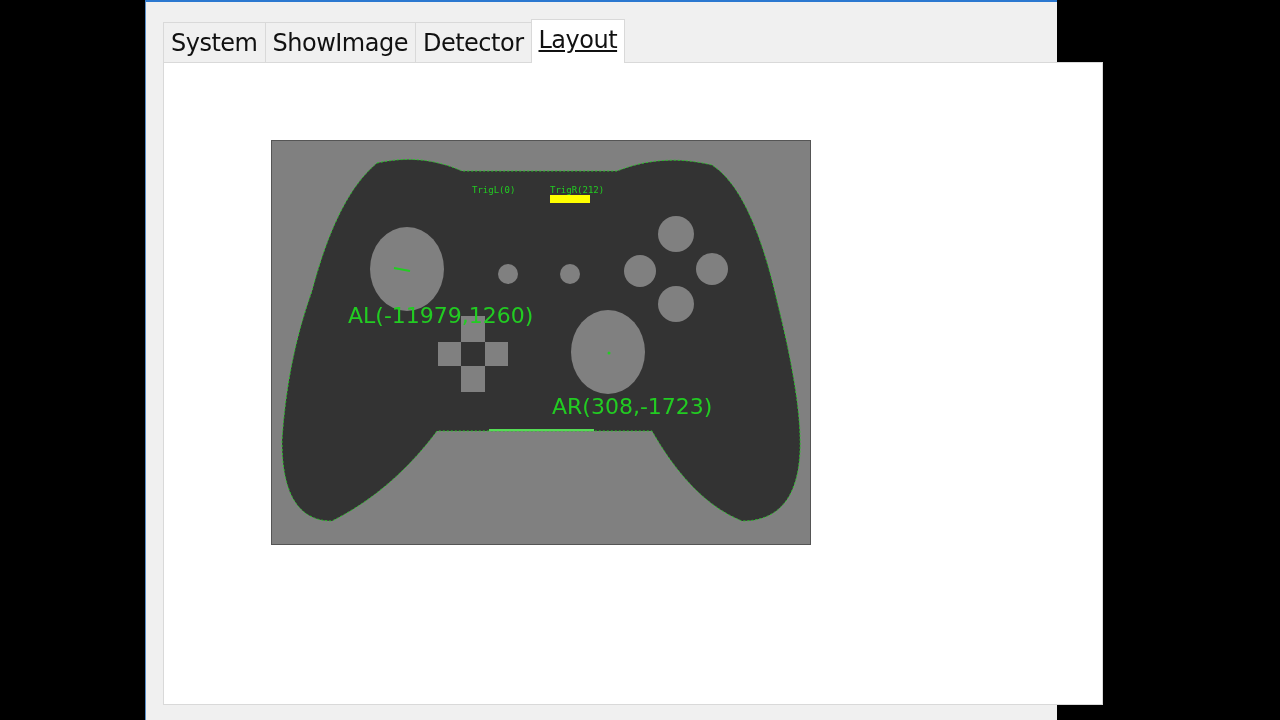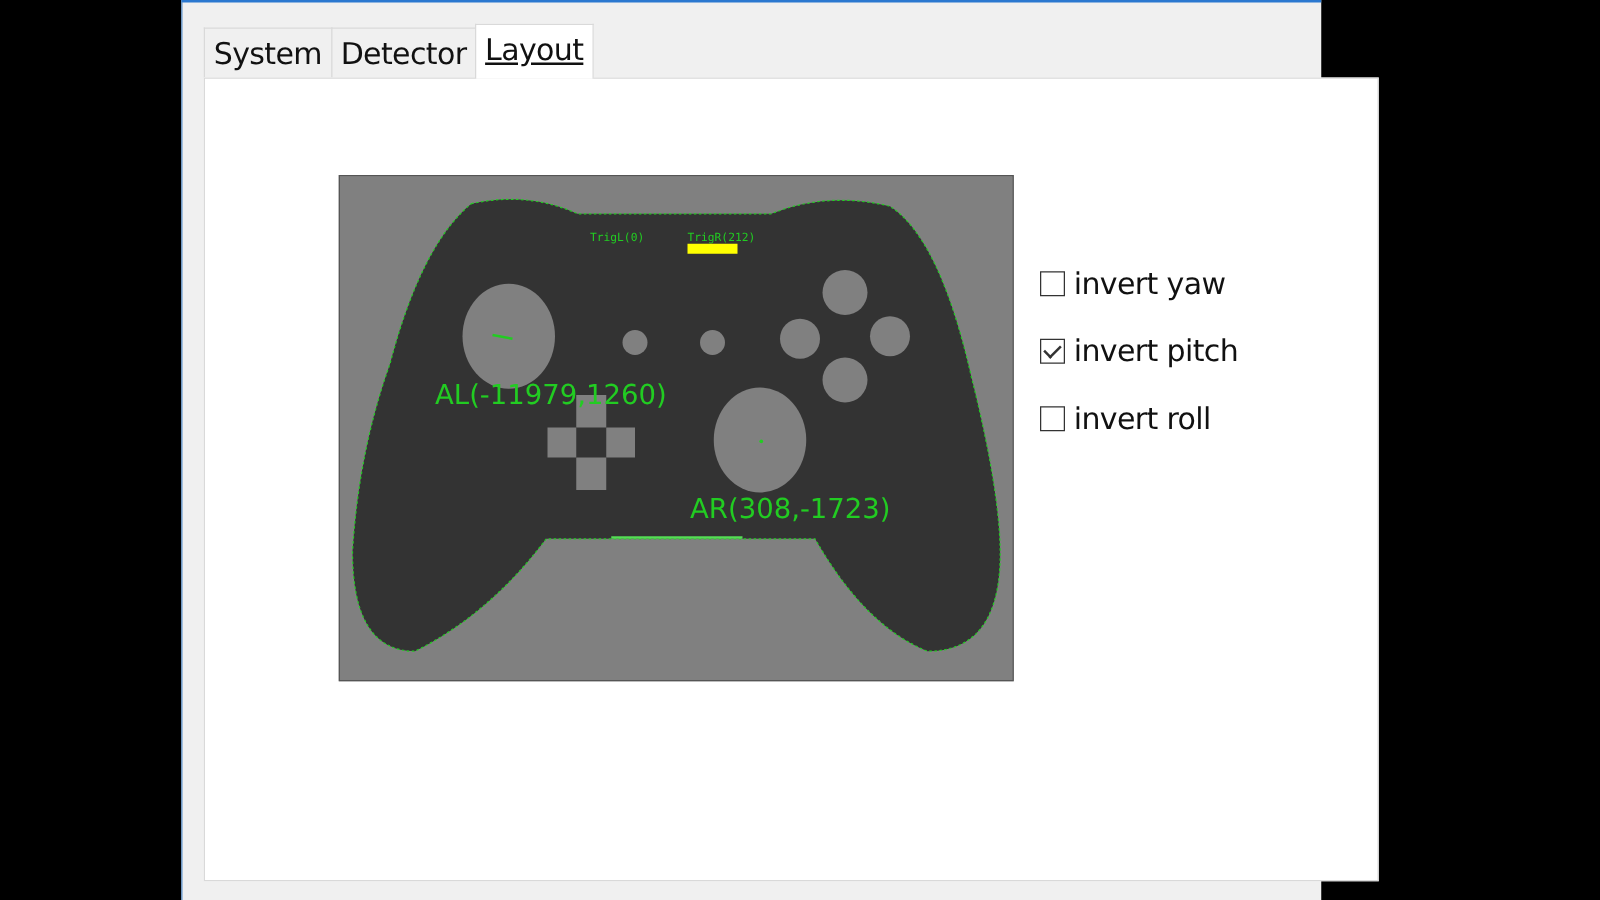--- a/index.html
+++ b/index.html
@@ -15,20 +15,21 @@
   .opt { display:flex; align-items:center; height:54px; font-size:24px; color:#111; letter-spacing:-0.5px; cursor:pointer; }
   .cb { width:20px; height:20px; border:1px solid #333; box-sizing:border-box; margin-right:7px; position:relative; background:#fff; }
   .cb.checked::after { content:""; position:absolute; left:5px; top:1px; width:6px; height:11px; border:solid #333; border-width:0 2px 2px 0; transform:rotate(45deg); }
 </style>
 </head>
 <body>
 
 <div class="window">
   <div class="tabs">
     <div class="tab">System</div>
+    <div class="tab">ShowImage</div>
     <div class="tab">Detector</div>
     <div class="tab active">Layout</div>
   </div>
 
   <div class="panel">
     <div class="viewer">
       <svg width="538" height="403" viewBox="0 0 538 403">
         <rect x="0" y="0" width="538" height="403" fill="#808080"></rect>
         <path d="M105 22 Q150 12 190 30 L345 30 Q390 12 440 24 Q480 50 505 160 Q530 260 528 310 Q525 380 470 380 Q420 360 380 290 L165 290 Q120 350 60 380 Q10 380 10 300 Q15 220 40 150 Q65 55 105 22 Z" fill="#333333" stroke="#22cc22" stroke-width="1" stroke-dasharray="2 2"></path>
         <text x="200" y="52" fill="#22cc22" font-size="9" font-family="DejaVu Sans Mono, monospace">TrigL(0)</text>
@@ -49,28 +50,14 @@
           <rect x="166" y="201" width="23" height="24"></rect>
           <rect x="213" y="201" width="23" height="24"></rect>
           <rect x="189" y="225" width="24" height="26"></rect>
         </g>
         <text x="76" y="182" fill="#22cc22" font-size="22" font-family="DejaVu Sans, sans-serif">AL(-11979,1260)</text>
         <text x="280" y="273" fill="#22cc22" font-size="22" font-family="DejaVu Sans, sans-serif">AR(308,-1723)</text>
         <line x1="217" y1="289" x2="322" y2="289" stroke="#55dd55" stroke-width="2"></line>
       </svg>
     </div>
 
-    <div class="opts">
-      <div class="opt">
-        <span class="cb"></span>
-        <span>invert yaw</span>
-      </div>
-      <div class="opt">
-        <span class="cb checked"></span>
-        <span>invert pitch</span>
-      </div>
-      <div class="opt">
-        <span class="cb"></span>
-        <span>invert roll</span>
-      </div>
-    </div>
   </div>
 </div>
 
 </body></html>

